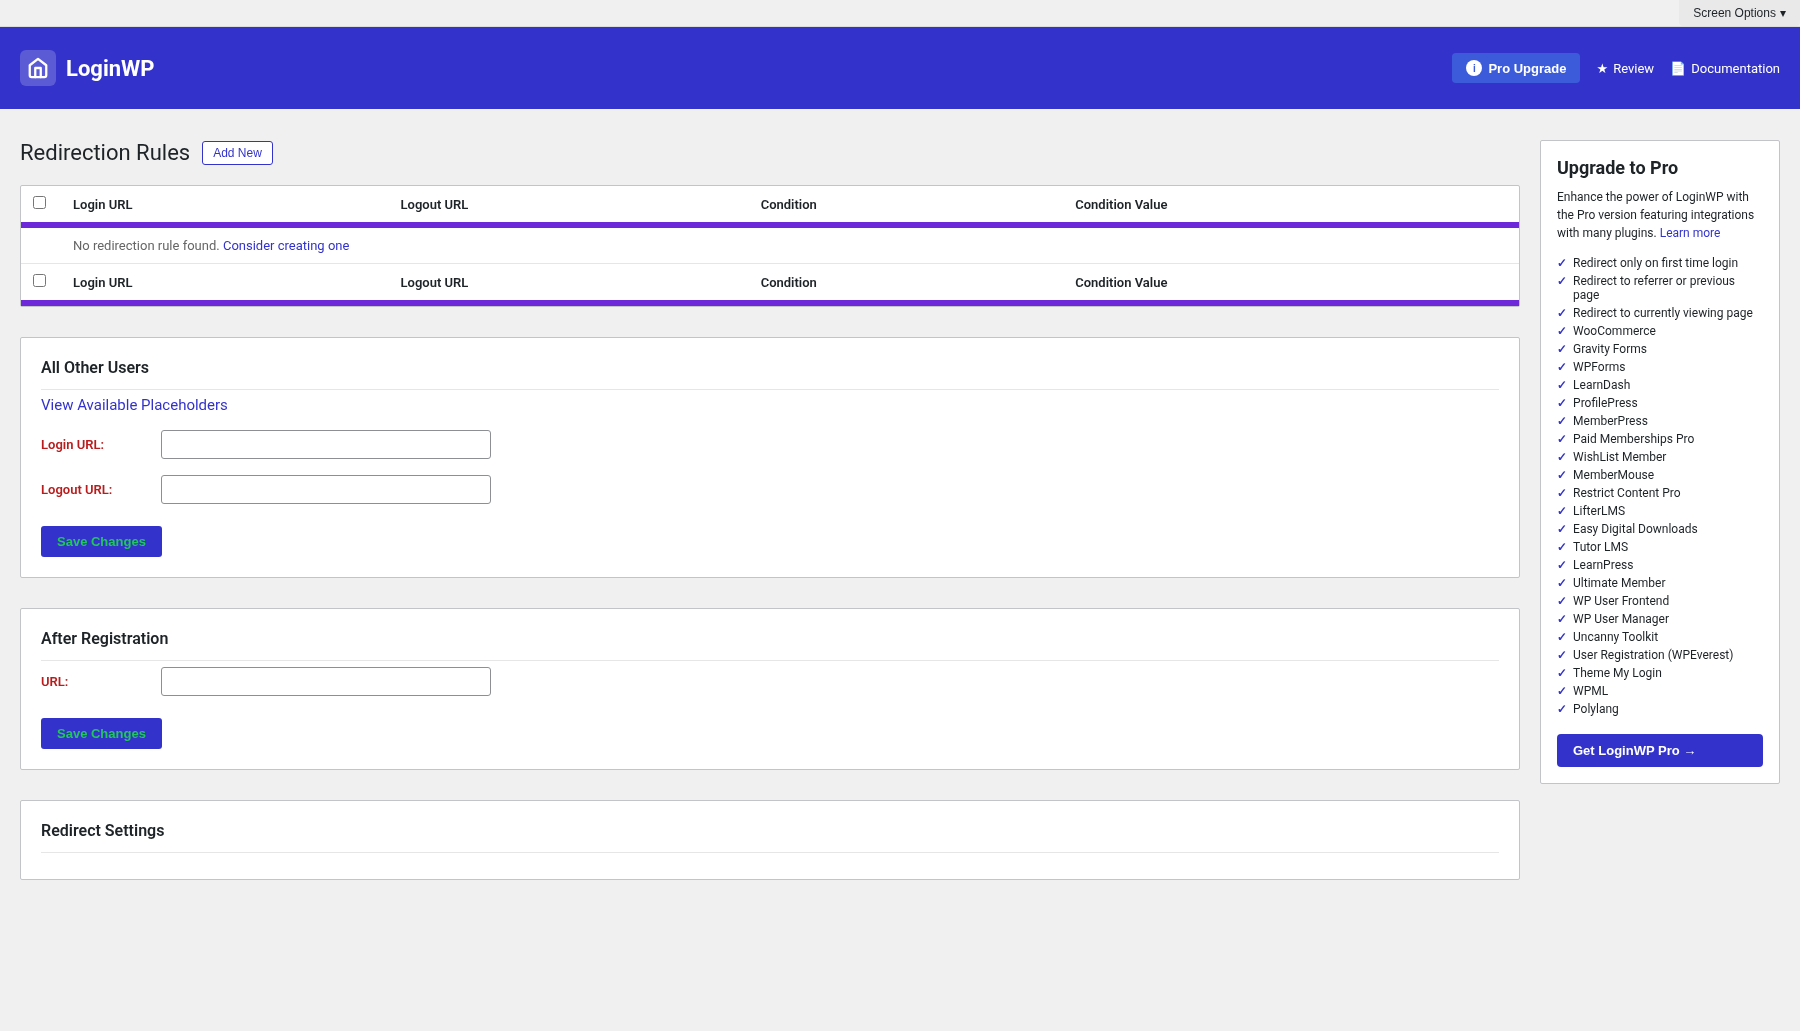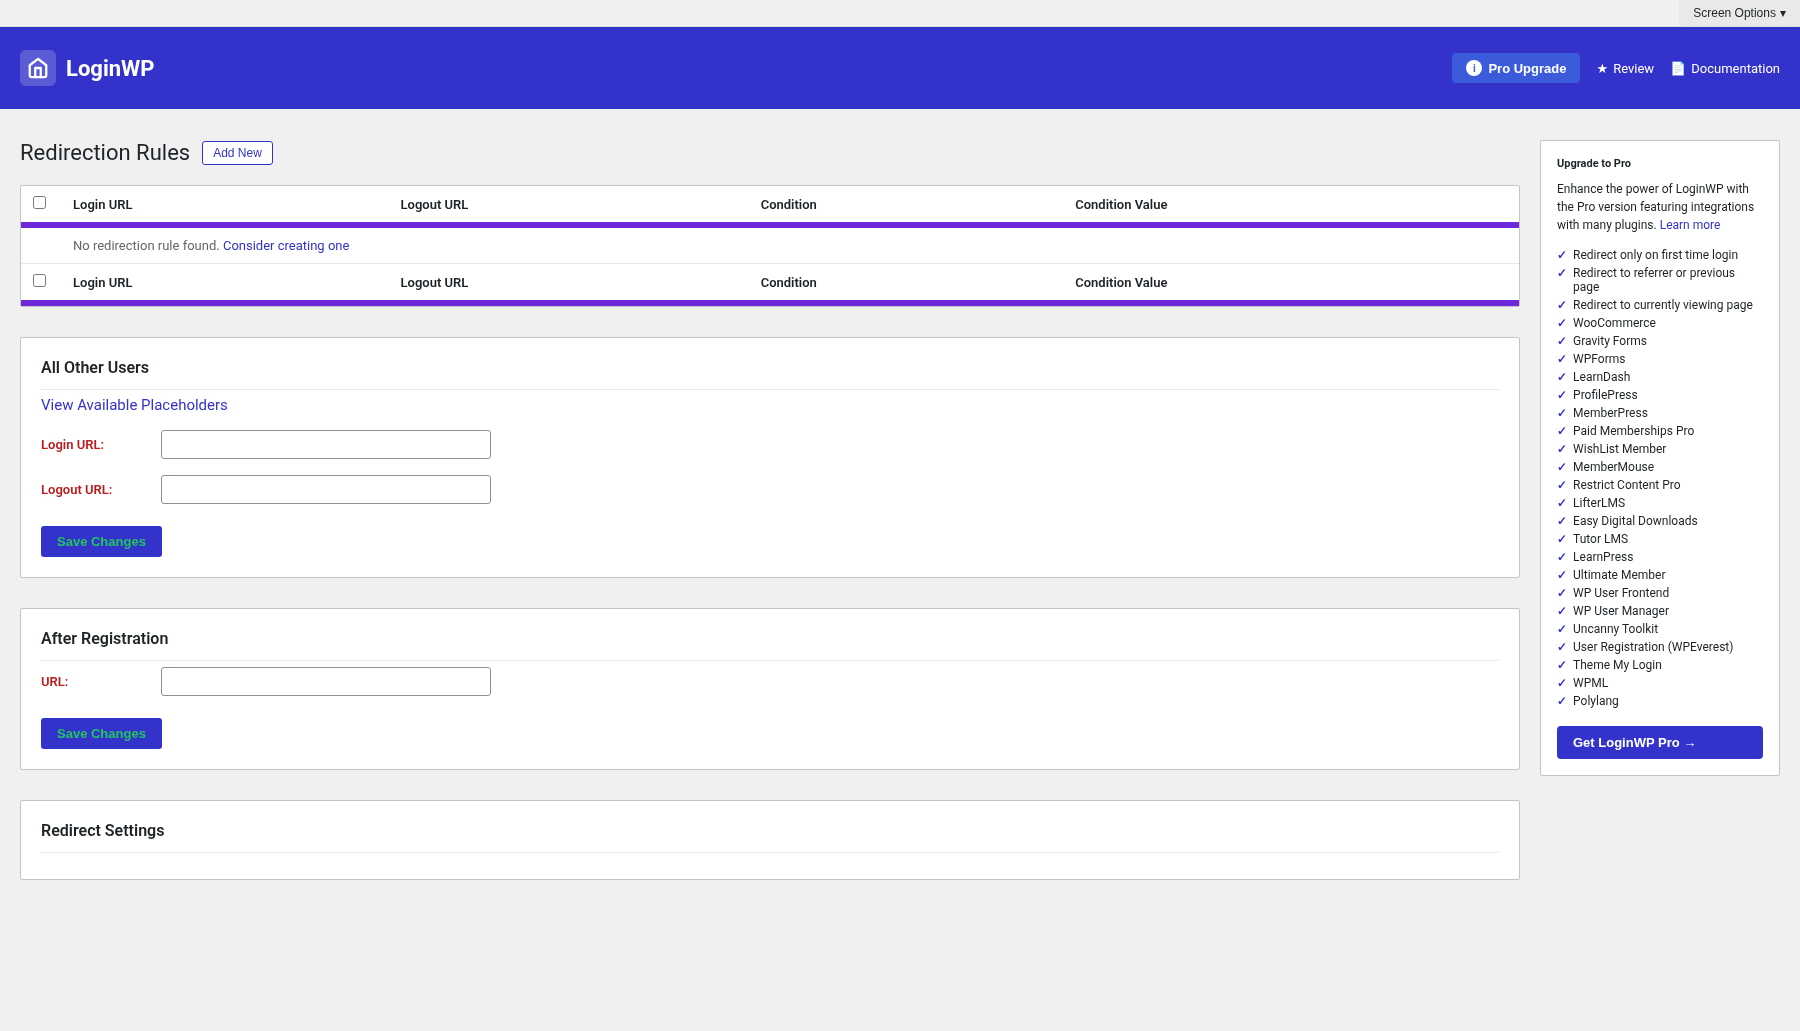--- a/index.html
+++ b/index.html
@@ -42,21 +42,21 @@
     .section { background: #fff; border: 1px solid #c3c4c7; border-radius: 2px; padding: 20px; margin-bottom: 30px; }
     .section-title { font-size: 16px; font-weight: 600; color: #1d2327; margin-bottom: 6px; padding-bottom: 12px; border-bottom: 1px solid #e6e6e6; }
     .view-placeholders { color: #3333cc; text-decoration: none; font-size: 15px; display: inline-block; margin-bottom: 16px; }
     .form-row { display: flex; align-items: center; margin-bottom: 16px; }
     .form-label { width: 120px; font-weight: 600; font-size: 13px; color: #b91c1c; flex-shrink: 0; }
     .form-input { width: 330px; padding: 6px 10px; border: 1px solid #8c8f94; border-radius: 3px; font-size: 13px; background: #fff; }
     .btn-save { background: #3333cc; color: #22c55e; border: none; border-radius: 3px; padding: 8px 16px; font-size: 13px; font-weight: 600; cursor: pointer; margin-top: 6px; }
 
     
     .sidebar-box { background: #fff; border: 1px solid #c3c4c7; border-radius: 2px; padding: 16px; }
-    .sidebar-title { font-size: 11px; font-weight: 700; color: #1d2327; margin-bottom: 10px; }
+    .sidebar-title { font-size: 18px; font-weight: 700; color: #1d2327; margin-bottom: 10px; }
     .sidebar-desc { font-size: 12px; color: #1d2327; line-height: 1.5; margin-bottom: 12px; }
     .sidebar-desc a { color: #3333cc; text-decoration: none; }
     .feature-list { list-style: none; margin-bottom: 16px; }
     .feature-list li { font-size: 12px; color: #1d2327; padding: 2px 0; display: flex; gap: 6px; }
     .feature-list li::before { content: "✓"; color: #3333cc; font-weight: 700; font-size: 12px; }
     .btn-get-pro { background: #3333cc; color: #fff; border: none; border-radius: 4px; padding: 9px 16px; font-size: 13px; font-weight: 600; cursor: pointer; width: 100%; text-align: left; display: flex; align-items: center; justify-content: space-between; }
   </style>
 </head>
 <body>
 

